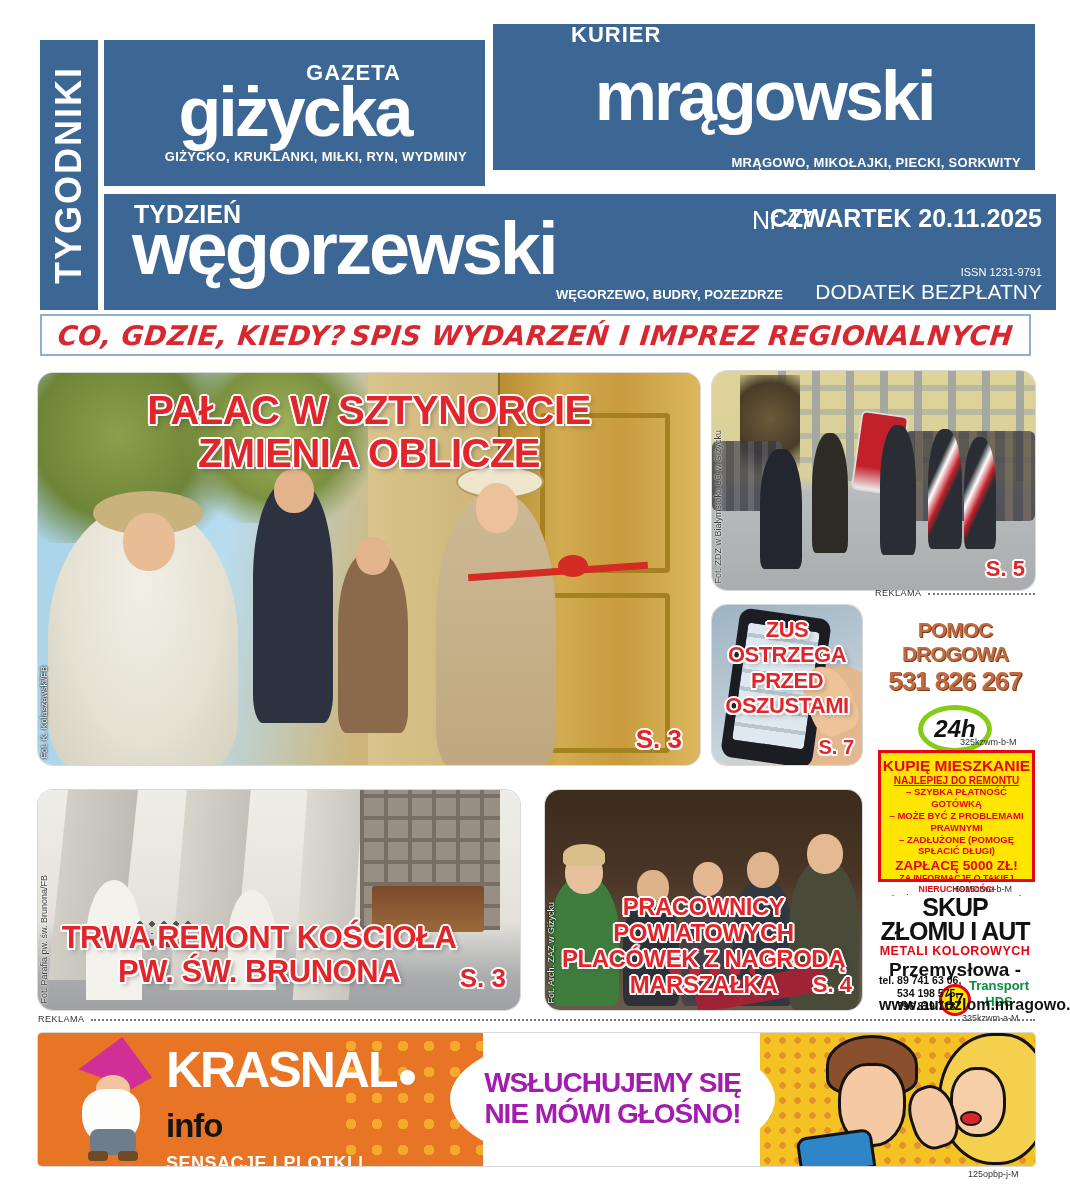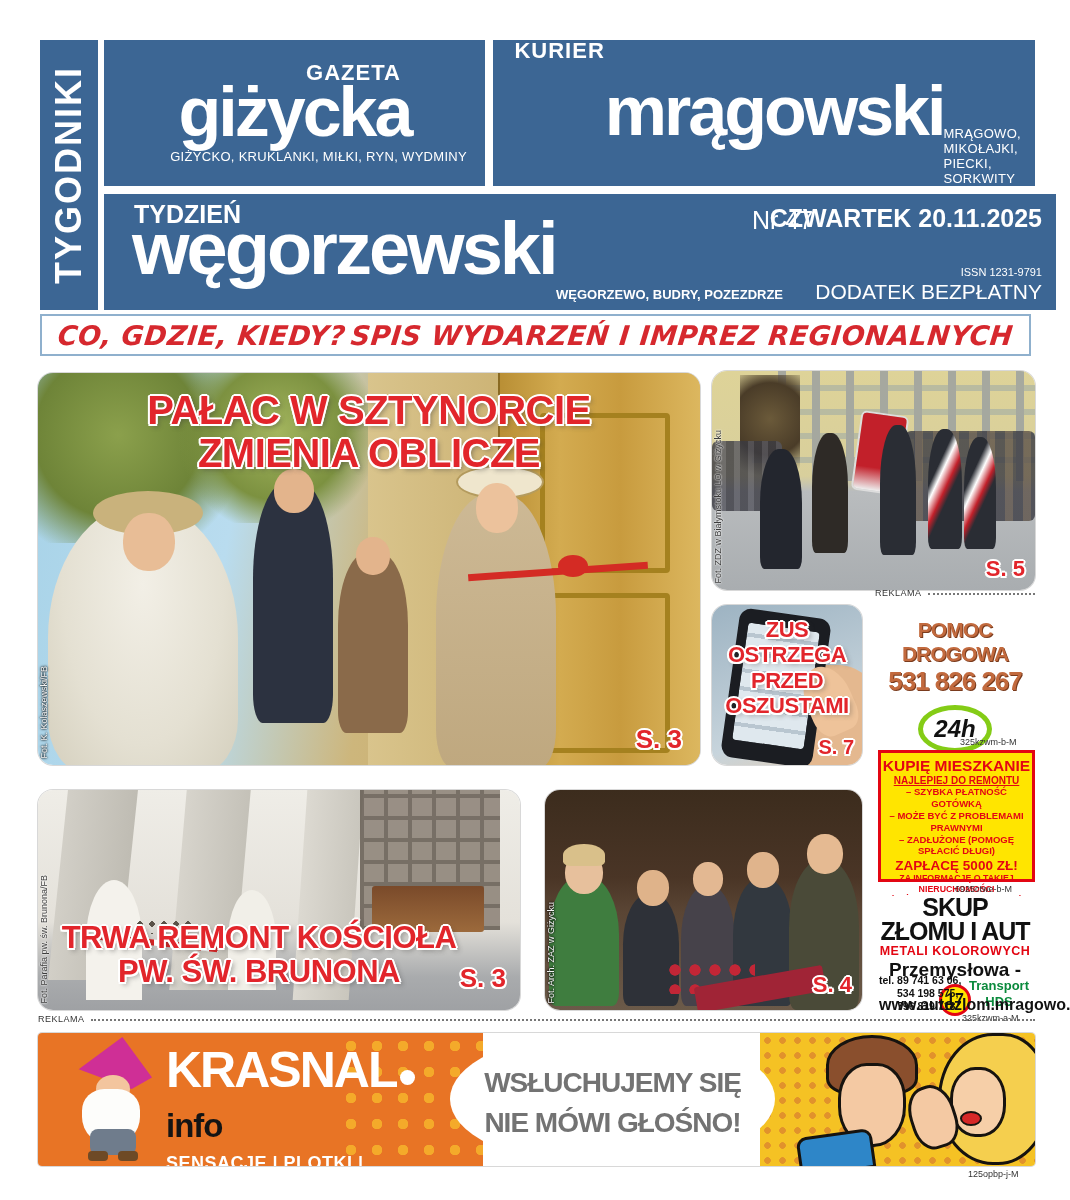--- a/index.html
+++ b/index.html
@@ -6,26 +6,26 @@
   .page{position:relative;width:1070px;height:1200px;background:#fff;
         font-family:"Liberation Sans",sans-serif;overflow:hidden;}
   .abs{position:absolute;}
   .sh{position:absolute;}
 
   
   .bluebox{position:absolute;background:#3c6694;color:#fff;}
   .vbar{left:40px;top:40px;width:58px;height:270px;display:flex;align-items:center;justify-content:center;}
   .vbar span{writing-mode:vertical-rl;transform:rotate(180deg);font-weight:bold;font-size:36px;letter-spacing:2px;}
   .box-gazeta{left:104px;top:40px;width:381px;height:146px;display:flex;flex-direction:column;align-items:center;justify-content:center;}
-  .box-kurier{left:493px;top:40px;width:542px;height:146px;display:flex;flex-direction:row;align-items:center;justify-content:flex-end;}
+  .box-kurier{left:493px;top:24px;width:542px;height:146px;display:flex;flex-direction:column;align-items:center;justify-content:space-between;}
   .kicker{font-weight:bold;font-size:22px;letter-spacing:1px;line-height:1;}
   .g-kick{margin-left:118px;}
   .k-kick{align-self:flex-start;padding-left:78px;}
   .mast-title{font-weight:bold;font-size:70px;letter-spacing:-3px;line-height:.92;margin-top:-4px;}
-  .regions{font-weight:normal;font-size:13px;letter-spacing:.3px;margin-top:4px;}
+  .regions{font-weight:bold;font-size:13px;letter-spacing:.3px;margin-top:4px;}
   .g-reg{align-self:flex-end;padding-right:18px;}
   .k-reg{align-self:flex-end;padding-right:14px;}
   .box-tydzien{left:104px;top:194px;width:952px;height:116px;}
   .t-kick{position:absolute;left:30px;top:6px;font-weight:bold;font-size:25px;}
   .t-title{position:absolute;left:28px;top:18px;font-weight:bold;font-size:74px;letter-spacing:-3px;line-height:1;text-align:right;}
   .t-reg{position:absolute;left:452px;bottom:8px;font-weight:bold;font-size:13px;}
   .t-nr{position:absolute;left:648px;top:12px;font-size:25px;}
   .t-date{position:absolute;right:14px;top:10px;font-weight:bold;font-size:25px;}
   .t-issn{position:absolute;right:14px;top:72px;font-size:11px;}
   .t-supp{position:absolute;right:14px;top:86px;font-size:21px;}
@@ -99,21 +99,21 @@
   
   .banner{left:38px;top:1033px;width:997px;height:133px;background:#fff;border-radius:4px;overflow:hidden;}
   .ban-orange{position:absolute;left:0;top:0;width:445px;height:100%;background:#e87425;}
   .ban-dots-o{position:absolute;left:300px;top:0;width:145px;height:100%;
       background-image:radial-gradient(#f6b32b 5px,transparent 5.5px);background-size:26px 26px;opacity:.85;}
   .ban-yellow{position:absolute;left:722px;top:0;width:275px;height:100%;background:#f5c224;
       background-image:radial-gradient(#e1922c 3px,transparent 3.6px);background-size:15px 15px;}
   .bubble{position:absolute;left:412px;top:2px;width:325px;height:128px;background:#fff;
           border-radius:48% 48% 48% 48% / 58% 58% 58% 58%;display:flex;flex-direction:column;
           align-items:center;justify-content:center;}
-  .bubble div{color:#737373;font-weight:800;font-size:28px;line-height:1.1;letter-spacing:-1px;margin-top:9px;}
+  .bubble div{color:#a21caf;font-weight:800;font-size:28px;line-height:1.1;letter-spacing:-1px;}
   .kras-text{position:absolute;left:128px;top:12px;width:300px;color:#fff;}
   .kras-brand{font-weight:800;font-size:50px;letter-spacing:-2px;line-height:1;}
   .kras-dot{display:inline-block;width:15px;height:15px;background:#fff;border-radius:50%;margin:0 2px 2px 4px;}
   .kras-tld{font-weight:bold;font-size:33px;color:#141414;letter-spacing:-1px;}
   .kras-tag{font-weight:bold;font-size:18px;margin-top:8px;letter-spacing:.5px;}
 </style>
 </head>
 <body>
 
 <div class="page">
@@ -277,20 +277,25 @@
     <div class="sh" style="left:78px;top:104px;width:56px;height:112px;background:#2e3138;border-radius:45% 45% 10% 10%;"></div>
     <div class="sh" style="left:92px;top:80px;width:32px;height:36px;background:#dfb38a;border-radius:48%;"></div>
     <div class="sh" style="left:136px;top:96px;width:54px;height:120px;background:#46424a;border-radius:45% 45% 10% 10%;"></div>
     <div class="sh" style="left:148px;top:72px;width:30px;height:34px;background:#e3b892;border-radius:48%;"></div>
     <div class="sh" style="left:188px;top:88px;width:60px;height:128px;background:#32383f;border-radius:45% 45% 10% 10%;"></div>
     <div class="sh" style="left:202px;top:62px;width:32px;height:36px;background:#e0b48c;border-radius:48%;"></div>
     <div class="sh" style="left:244px;top:70px;width:70px;height:150px;background:#4a4a38;border-radius:45% 45% 10% 10%;"></div>
     <div class="sh" style="left:262px;top:44px;width:36px;height:40px;background:#e5ba92;border-radius:48%;"></div>
     <div class="sh" style="left:120px;top:170px;width:90px;height:34px;background:radial-gradient(circle,#c22636 38%,transparent 42%);background-size:20px 20px;"></div>
     <div class="sh" style="left:150px;top:186px;width:130px;height:26px;background:#a02436;transform:rotate(-10deg);border-radius:3px;"></div>
+    <div class="hl">
+      <div>PRACOWNICY POWIATOWYCH</div>
+      <div>PLACÓWEK Z NAGRODĄ</div>
+      <div>MARSZAŁKA</div>
+    </div>
     <div class="pref" style="right:10px;bottom:12px;font-size:22px;">S. 4</div>
     <div class="credit light">Fot. Arch. ZAZ w Giżycku</div>
   </div>
 
   <div class="rekl" style="left:38px;top:1014px;width:997px;">
     <span class="lbl">REKLAMA</span>
     <span class="dots"></span>
   </div>
 
   <div class="photo banner">

